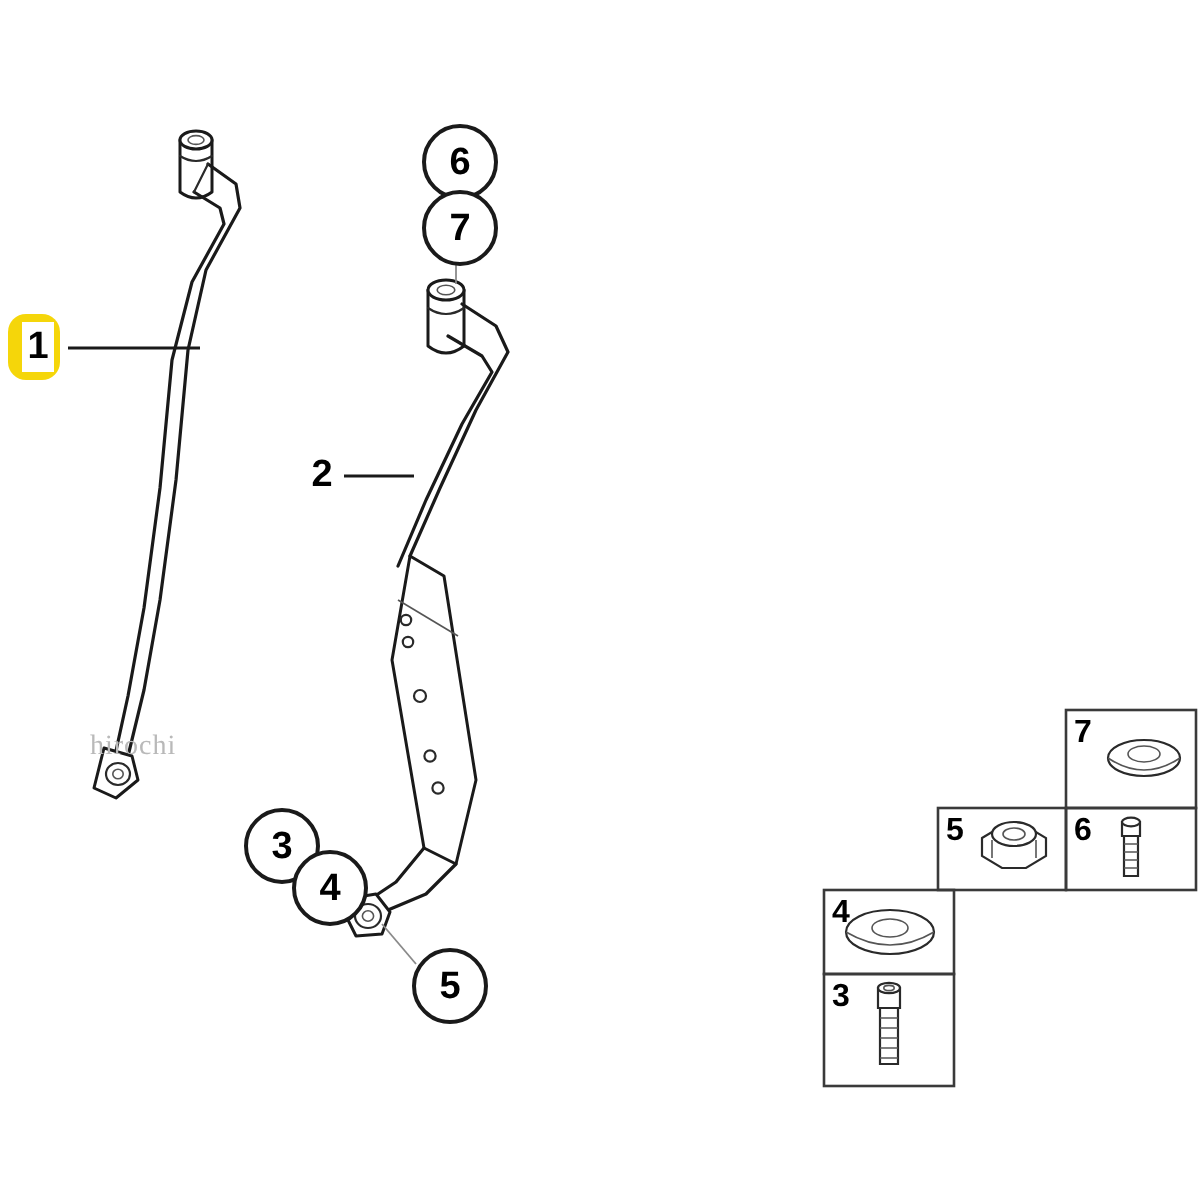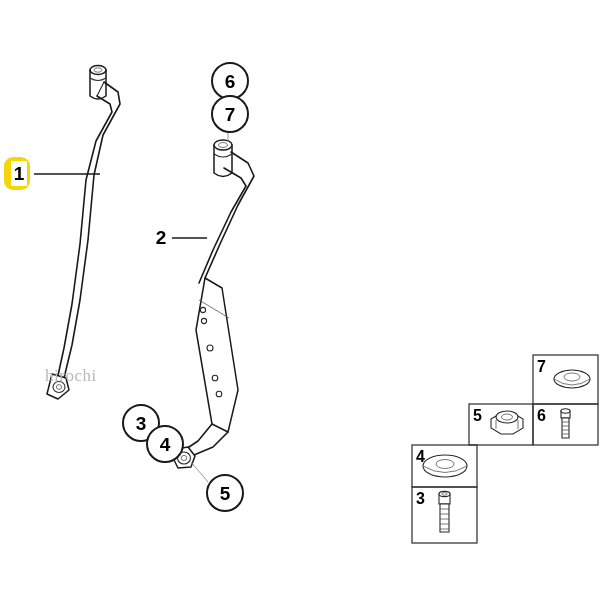--- a/index.html
+++ b/index.html
@@ -68,21 +68,21 @@
   .inset-box-label {
     position: absolute;
     font-family: "Liberation Sans", sans-serif;
     font-weight: bold;
     font-size: 16px;
     color: #000000;
   }
   .watermark {
     position: absolute;
     font-family: "Liberation Serif", serif;
-    font-size: 17px;
+    font-size: 14px;
     color: #b9b9b9;
     letter-spacing: 0.5px;
     white-space: nowrap;
   }
 </style>
 </head>
 <body>
 
 <div id="stage">
 

